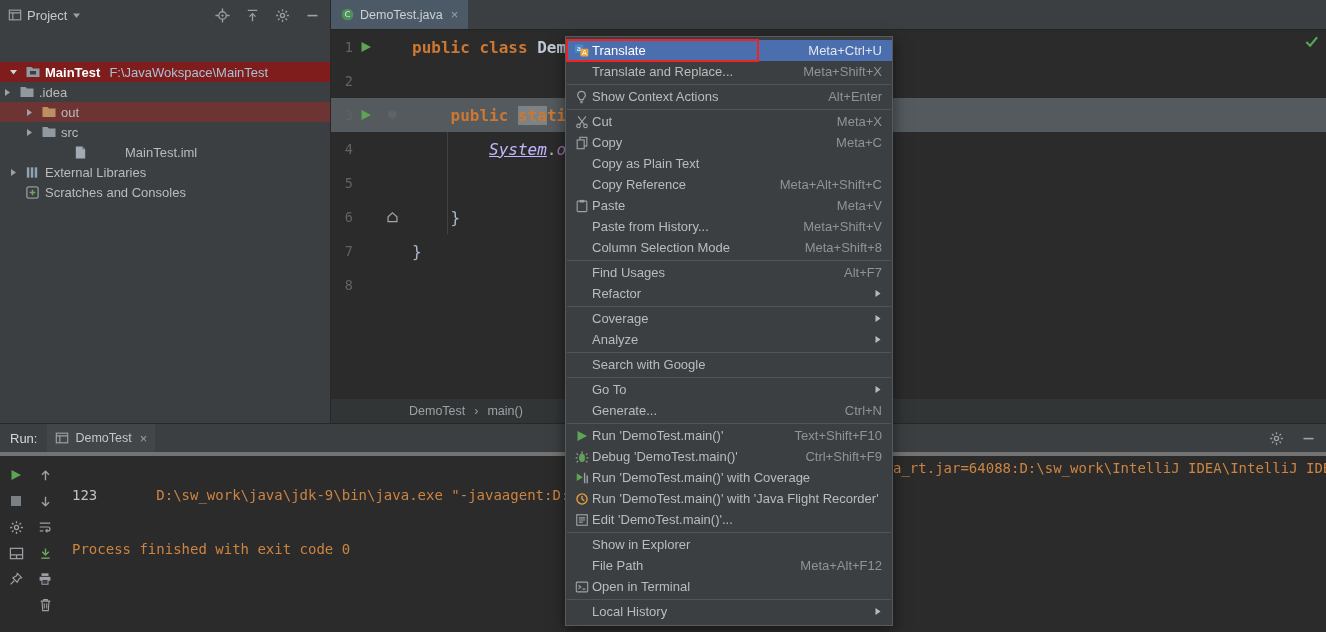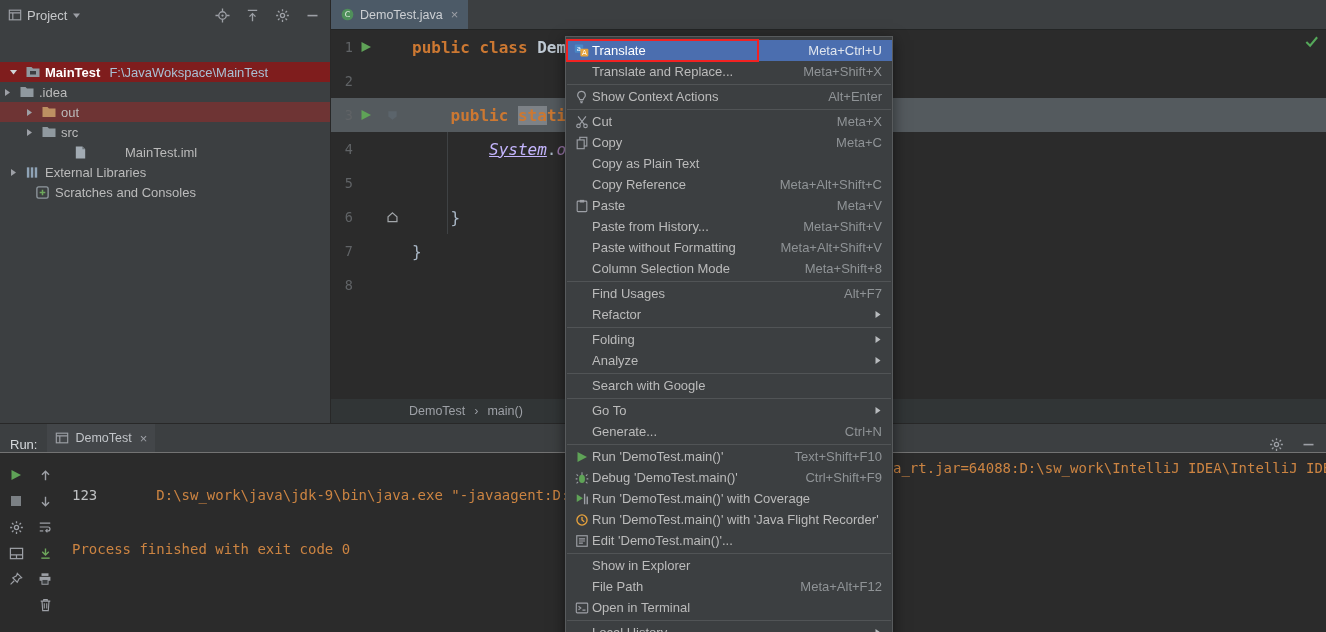--- a/index.html
+++ b/index.html
@@ -42,21 +42,21 @@
   .tk-fld{color:#9876aa;font-style:italic;}
   .tk-str{color:#6a8759;}
   .tk-sel{background:#7d8287;}
   .indent-guide{position:absolute;left:116px;top:102px;width:1px;height:102px;background:#3f4244;}
   .inspect-ok{position:absolute;top:4px;right:7px;line-height:0;}
   .crumbs{position:absolute;left:0;right:0;bottom:0;height:24px;background:#313536;display:flex;align-items:center;padding-left:78px;color:#9da0a6;font-size:12.5px;gap:9px;box-sizing:border-box;}
   .crumb{cursor:pointer;}
 
   
   #run-panel{position:absolute;left:0;top:423px;right:0;bottom:0;background:#2b2b2b;z-index:1;}
-  .run-header{height:28px;background:#3c3f41;border-top:1px solid #282828;border-bottom:1px solid #737373;display:flex;align-items:flex-end;padding:0 10px 0 10px;gap:10px;box-sizing:content-box;}
+  .run-header{height:28px;background:#3c3f41;border-top:1px solid #282828;border-bottom:4px solid #737373;display:flex;align-items:center;padding:0 10px 0 10px;gap:10px;box-sizing:content-box;}
   .run-label{color:#d6d9dc;font-size:13px;}
   .rtab{display:flex;align-items:center;gap:6px;color:#c2c5c9;font-size:12.5px;padding:0 8px;height:100%;background:#434649;cursor:default;}
   .run-actions{margin-left:auto;display:flex;gap:16px;align-items:center;}
   .run-body{position:absolute;top:30px;left:0;right:0;bottom:0;}
   #run-toolbar{position:absolute;left:0;top:0;width:64px;height:100%;}
   .rtb{position:absolute;width:18px;height:18px;cursor:pointer;}
   .console{position:absolute;left:72px;top:2px;right:0;font-family:"DejaVu Sans Mono",monospace;font-size:14px;}
   .cline{height:27px;line-height:27px;white-space:pre;position:relative;overflow:visible;}
   .c-orange{color:#cc8442;}
   .c-gray{color:#bfc1c3;}
@@ -194,21 +194,21 @@
           </span>
           <span class="ticon">
             <svg width="15" height="15" viewBox="0 0 16 16">
               <rect x="2" y="2.5" width="2.6" height="11" fill="#8fa3b6"></rect>
               <rect x="6.2" y="2.5" width="2.6" height="11" fill="#8fa3b6"></rect>
               <rect x="10.4" y="2.5" width="2.6" height="11" fill="#8fa3b6"></rect>
             </svg>
           </span>
           <span class="tlabel">External Libraries</span>
         </div>
-        <div class="tree-row" style="padding-left: 16px;">
+        <div class="tree-row" style="padding-left: 6px;">
           <span class="arrow"></span>
           <span class="ticon">
             <svg width="15" height="15" viewBox="0 0 16 16">
               <rect x="2" y="2" width="12" height="12" rx="2" fill="none" stroke="#90999f" stroke-width="1.4"></rect>
               <path d="M5 8h6M8 5v6" stroke="#6ea85c" stroke-width="1.6"></path>
             </svg>
           </span>
           <span class="tlabel">Scratches and Consoles</span>
         </div>
       </div>
@@ -438,25 +438,20 @@
         <span class="mi-label">Paste</span>
         <span class="mi-short">Meta+V</span>
       </div>
       <div class="menu-item">
         <span class="mi-icon"></span>
         <span class="mi-label">Paste from History...</span>
         <span class="mi-short">Meta+Shift+V</span>
       </div>
       <div class="menu-item">
         <span class="mi-icon"></span>
-        <span class="mi-label">Paste without Formatting</span>
-        <span class="mi-short">Meta+Alt+Shift+V</span>
-      </div>
-      <div class="menu-item">
-        <span class="mi-icon"></span>
         <span class="mi-label">Column Selection Mode</span>
         <span class="mi-short">Meta+Shift+8</span>
       </div>
       <div class="menu-sep"></div>
       <div class="menu-item">
         <span class="mi-icon"></span>
         <span class="mi-label">Find Usages</span>
         <span class="mi-short">Alt+F7</span>
       </div>
       <div class="menu-item">
@@ -464,21 +459,21 @@
         <span class="mi-label">Refactor</span>
         <span class="mi-sub">
           <svg width="9" height="9" viewBox="0 0 9 9">
             <path d="M2.5 1l5 3.5-5 3.5z" fill="#b8bbbe"></path>
           </svg>
         </span>
       </div>
       <div class="menu-sep"></div>
       <div class="menu-item">
         <span class="mi-icon"></span>
-        <span class="mi-label">Folding</span>
+        <span class="mi-label">Coverage</span>
         <span class="mi-sub">
           <svg width="9" height="9" viewBox="0 0 9 9">
             <path d="M2.5 1l5 3.5-5 3.5z" fill="#b8bbbe"></path>
           </svg>
         </span>
       </div>
       <div class="menu-item">
         <span class="mi-icon"></span>
         <span class="mi-label">Analyze</span>
         <span class="mi-sub">

